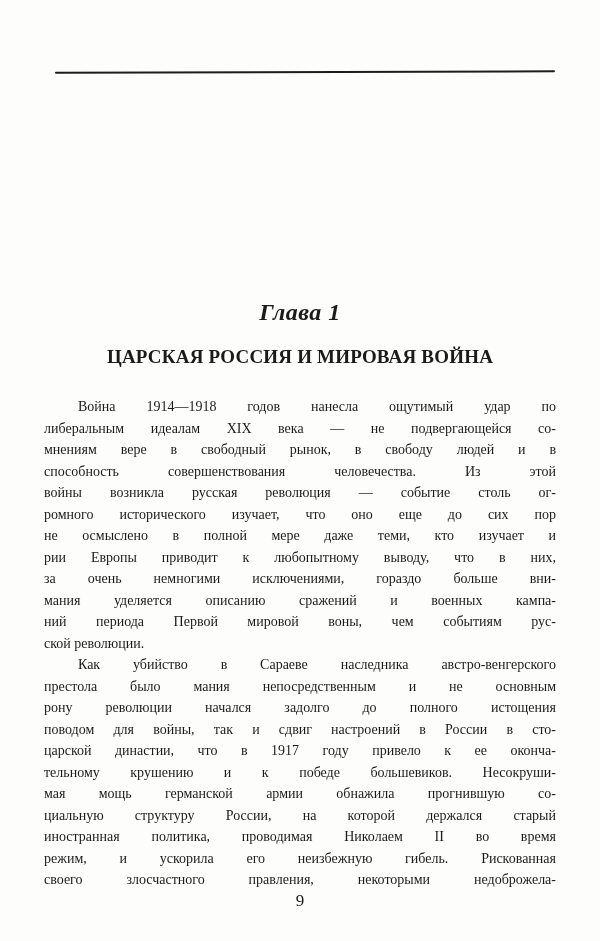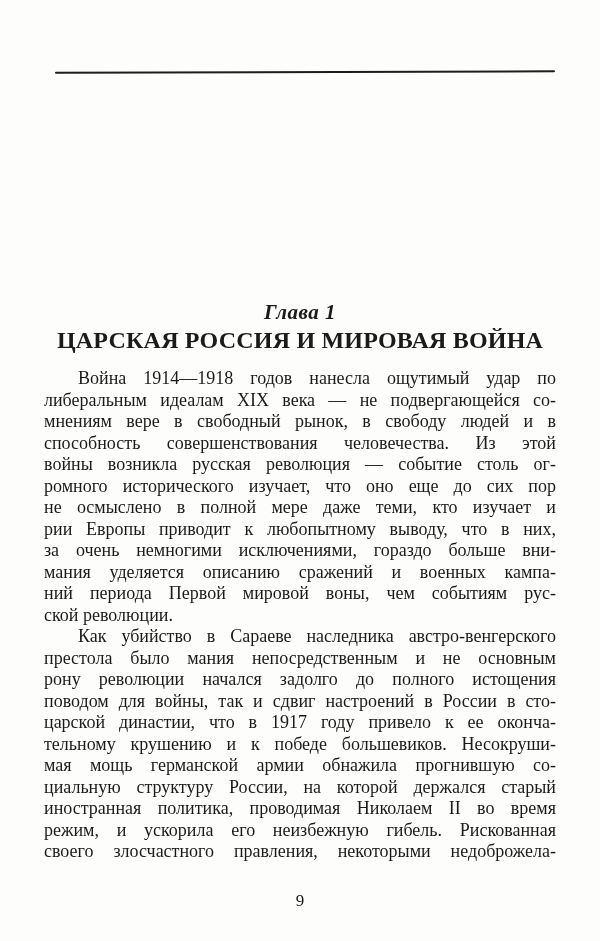--- a/index.html
+++ b/index.html
@@ -30,40 +30,40 @@
     transform: rotate(-0.15deg);
   }
   .heading {
     position: absolute;
     top: 299px;
     left: 44px;
     width: 512px;
     text-align: center;
   }
   .chapter-label {
-    font-size: 21px;
+    font-size: 24px;
     line-height: 26px;
     font-weight: bold;
     font-style: italic;
     letter-spacing: 0.5px;
   }
   .chapter-title {
-    font-size: 24px;
+    font-size: 19px;
     line-height: 27px;
     font-weight: bold;
-    margin-top: 2px;
+    margin-top: 18px;
     letter-spacing: 0.2px;
     white-space: nowrap;
   }
   .body-text {
     position: absolute;
-    top: 368px;
+    top: 396px;
     left: 44px;
     width: 512px;
-    font-size: 18px;
+    font-size: 14px;
   }
   .paragraph {
     margin: 0;
   }
   .line {
     height: 21.5px;
     line-height: 21.5px;
     text-align: justify;
     text-align-last: justify;
     white-space: normal;

